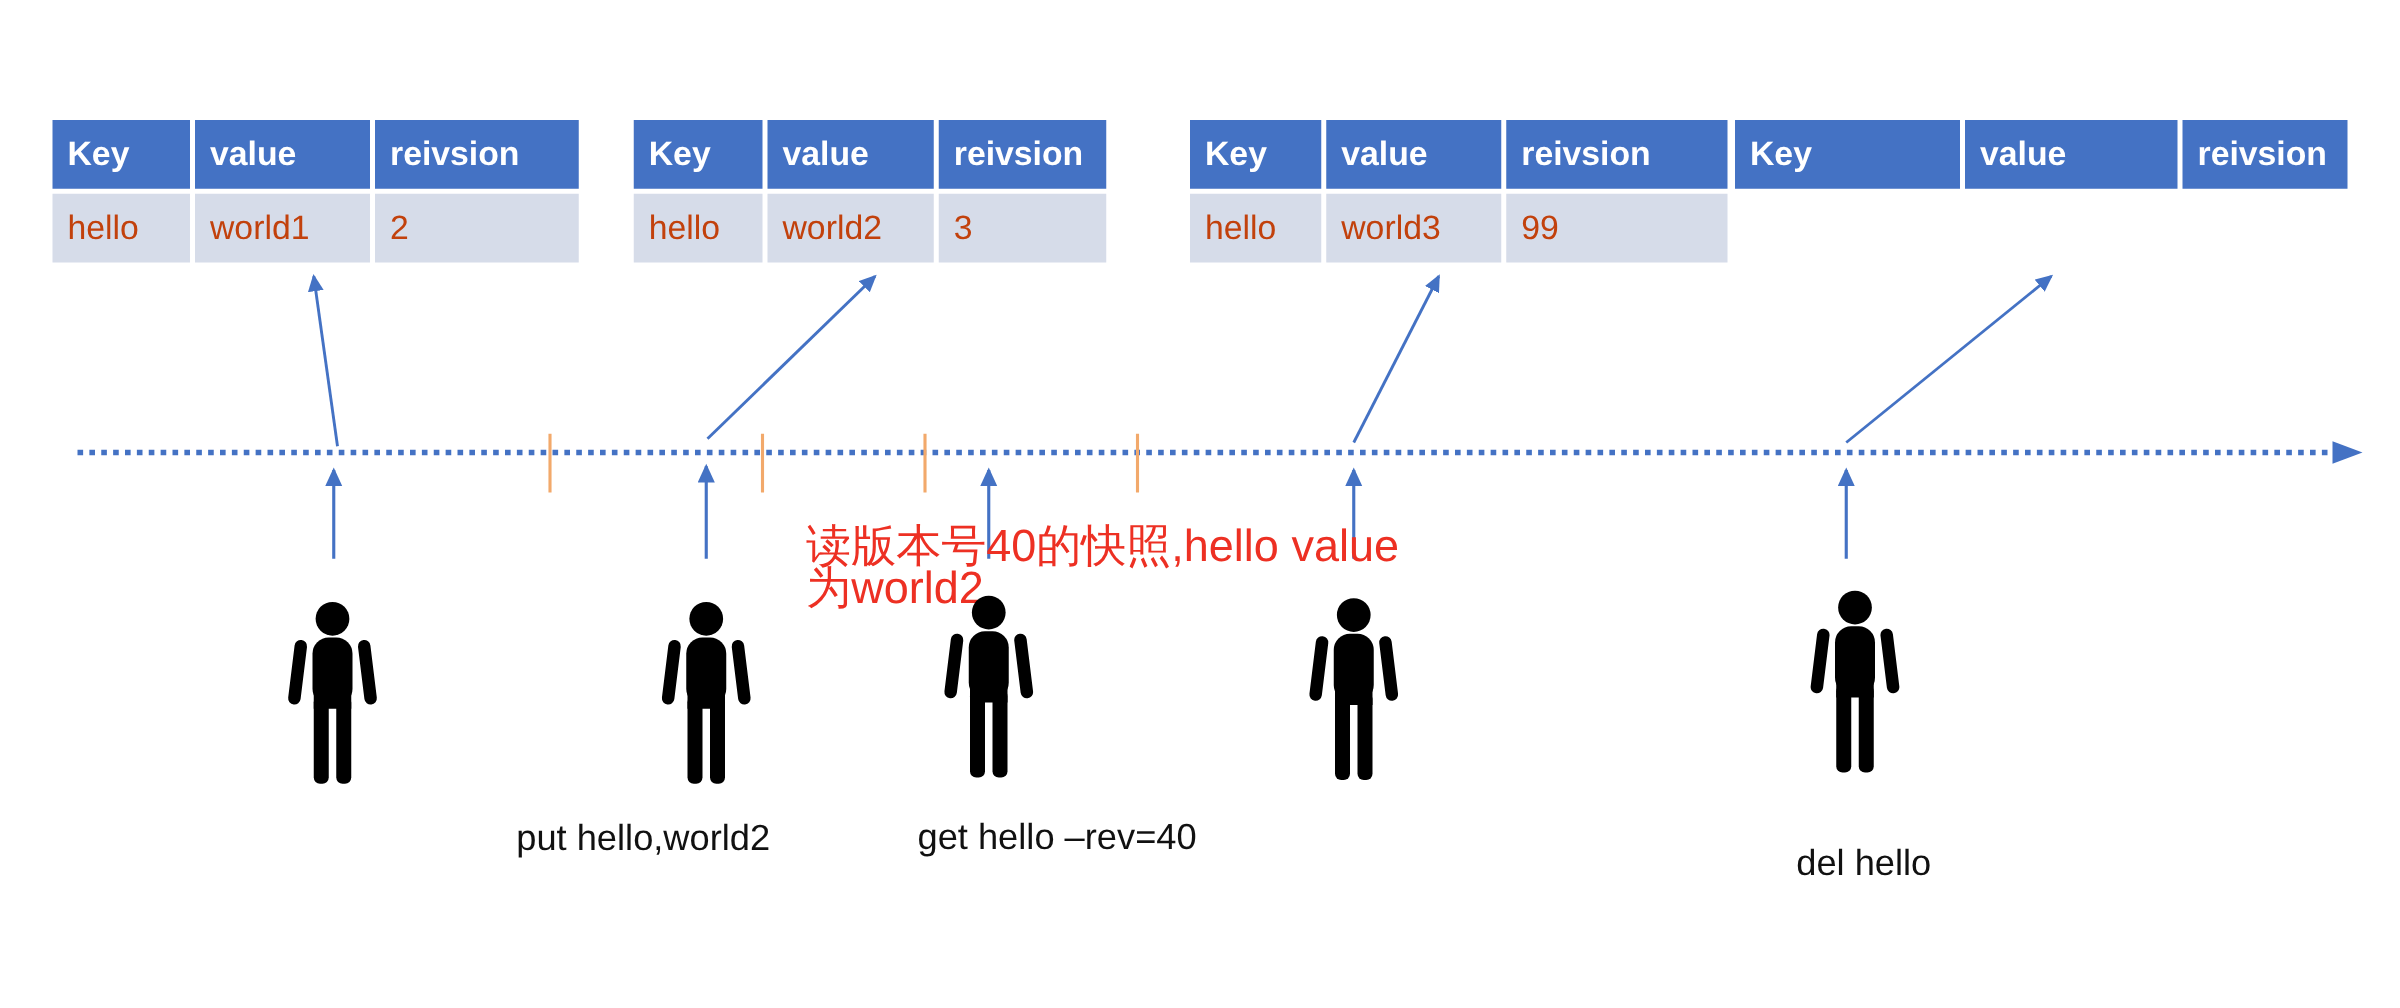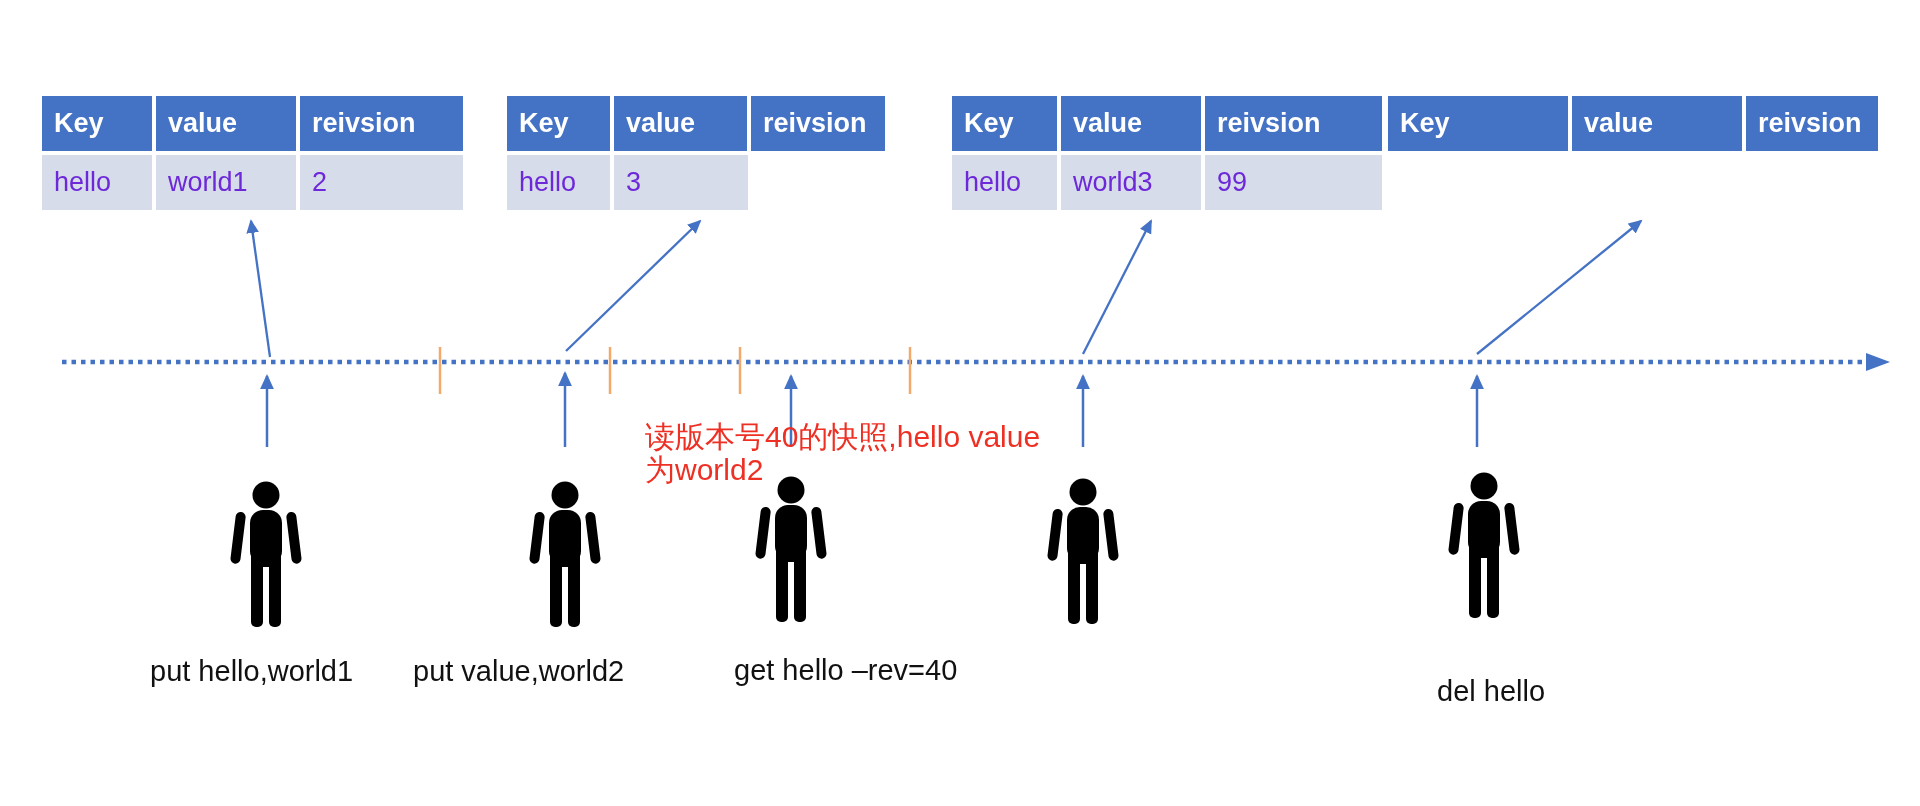--- a/index.html
+++ b/index.html
@@ -3,26 +3,26 @@
 <meta charset="utf-8">
 <style>
   html,body{margin:0;padding:0;background:#fff;}
   .canvas{position:relative;width:1920px;height:806px;background:#ffffff;
           font-family:"Liberation Sans",sans-serif;overflow:hidden;}
   .kv-table{position:absolute;display:flex;flex-direction:column;gap:4px;}
   .kv-row{display:flex;gap:4px;}
   .kv-cell{height:55px;display:flex;align-items:center;padding-left:12px;
            box-sizing:border-box;font-size:27px;white-space:nowrap;}
   .kv-row.hdr .kv-cell{background:#4472C4;color:#ffffff;font-weight:bold;}
-  .kv-row.dat .kv-cell{background:#D6DCE9;color:#6d28d9;}
+  .kv-row.dat .kv-cell{background:#D6DCE9;color:#c2410c;}
   .overlay{position:absolute;left:0;top:0;width:1920px;height:806px;pointer-events:none;}
   .person{position:absolute;width:72px;height:148px;}
   .person svg{width:100%;height:100%;fill:#000;}
   .cmd-label{position:absolute;font-size:29px;color:#111;white-space:nowrap;}
-  .note{position:absolute;left:645px;top:420px;color:#ED3023;font-size:30px;
+  .note{position:absolute;left:645px;top:420px;color:#ED3023;font-size:36px;
         line-height:33px;white-space:nowrap;}
   .axis-label{position:absolute;left:1532px;top:393px;font-size:33px;color:#0d0d0d;
         white-space:nowrap;}
 </style>
 </head>
 <body>
 
 <div class="canvas">
 
   <svg class="overlay" viewBox="0 0 1920 806" xmlns="http://www.w3.org/2000/svg">
@@ -66,20 +66,21 @@
   </div>
 
   <div class="kv-table" style="left:507px;top:96px;">
     <div class="kv-row hdr">
       <div class="kv-cell" style="width:103px">Key</div>
       <div class="kv-cell" style="width:133px">value</div>
       <div class="kv-cell" style="width:134px">reivsion</div>
     </div>
     <div class="kv-row dat">
       <div class="kv-cell" style="width:103px">hello</div>
+      <div class="kv-cell" style="width:133px">world2</div>
       <div class="kv-cell" style="width:134px">3</div>
     </div>
   </div>
 
   <div class="kv-table" style="left:952px;top:96px;">
     <div class="kv-row hdr">
       <div class="kv-cell" style="width:105px">Key</div>
       <div class="kv-cell" style="width:140px">value</div>
       <div class="kv-cell" style="width:177px">reivsion</div>
     </div>
@@ -153,18 +154,17 @@
         <circle cx="36" cy="14" r="13.5"></circle>
         <rect x="20" y="29" width="32" height="54" rx="13"></rect>
         <rect x="6" y="31" width="10" height="52" rx="5" transform="rotate(7 11 33)"></rect>
         <rect x="56" y="31" width="10" height="52" rx="5" transform="rotate(-7 61 33)"></rect>
         <rect x="21" y="70" width="30" height="16"></rect>
         <rect x="21" y="76" width="12" height="70" rx="5"></rect>
         <rect x="39" y="76" width="12" height="70" rx="5"></rect>
       </svg>
   </div>
 
-  <div class="cmd-label" style="left:150px;top:655px;">put hello,world1</div>
-  <div class="cmd-label" style="left:413px;top:655px;">put value,world2</div>
+  <div class="cmd-label" style="left:413px;top:655px;">put hello,world2</div>
   <div class="cmd-label" style="left:734px;top:654px;text-align:center;">get hello –rev=40</div>
   <div class="cmd-label" style="left:1437px;top:675px;">del hello</div>
 
 </div>
 
 </body></html>

